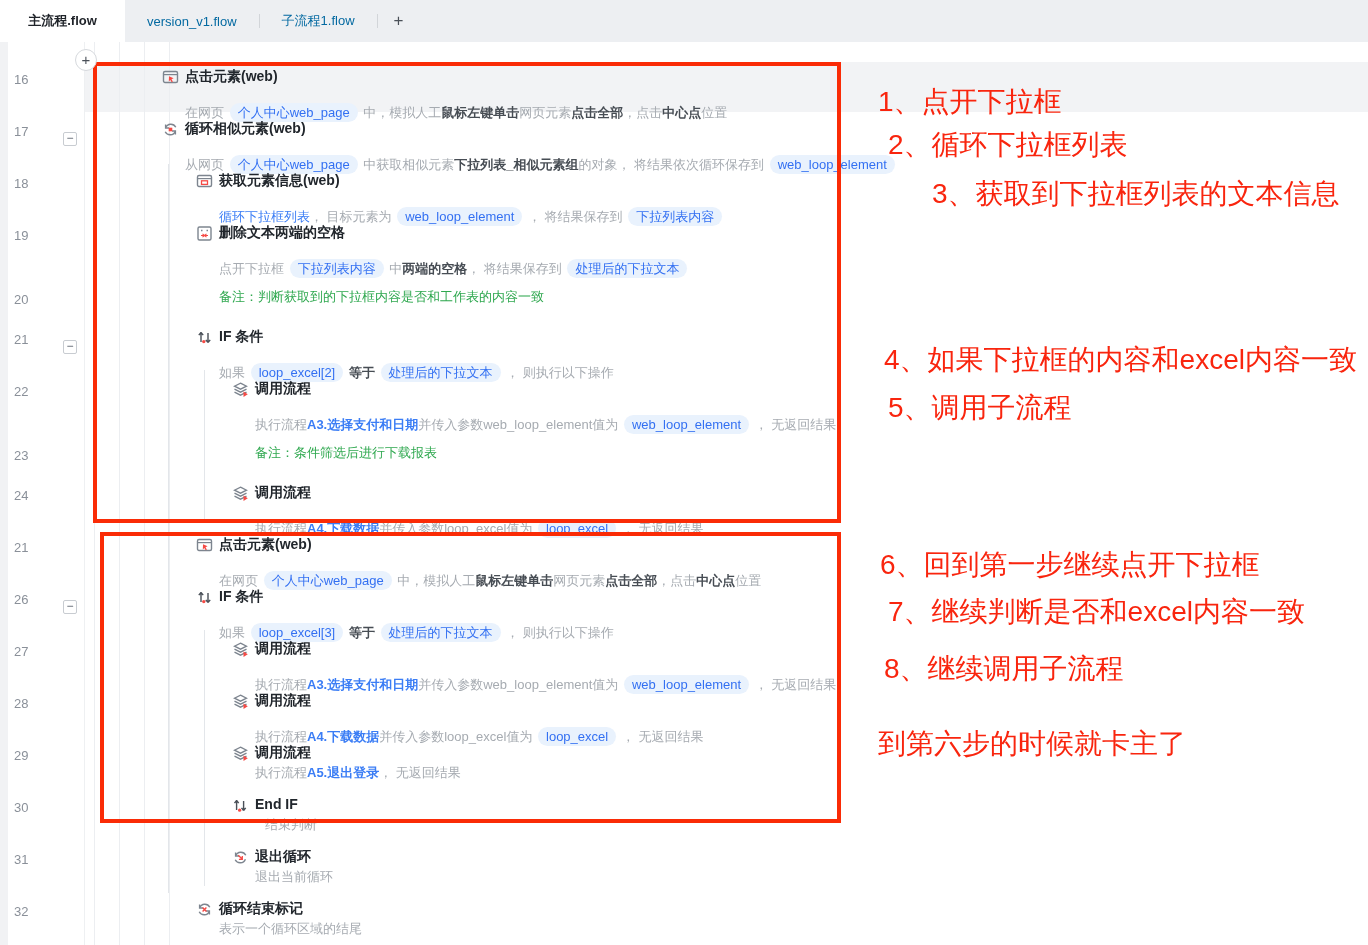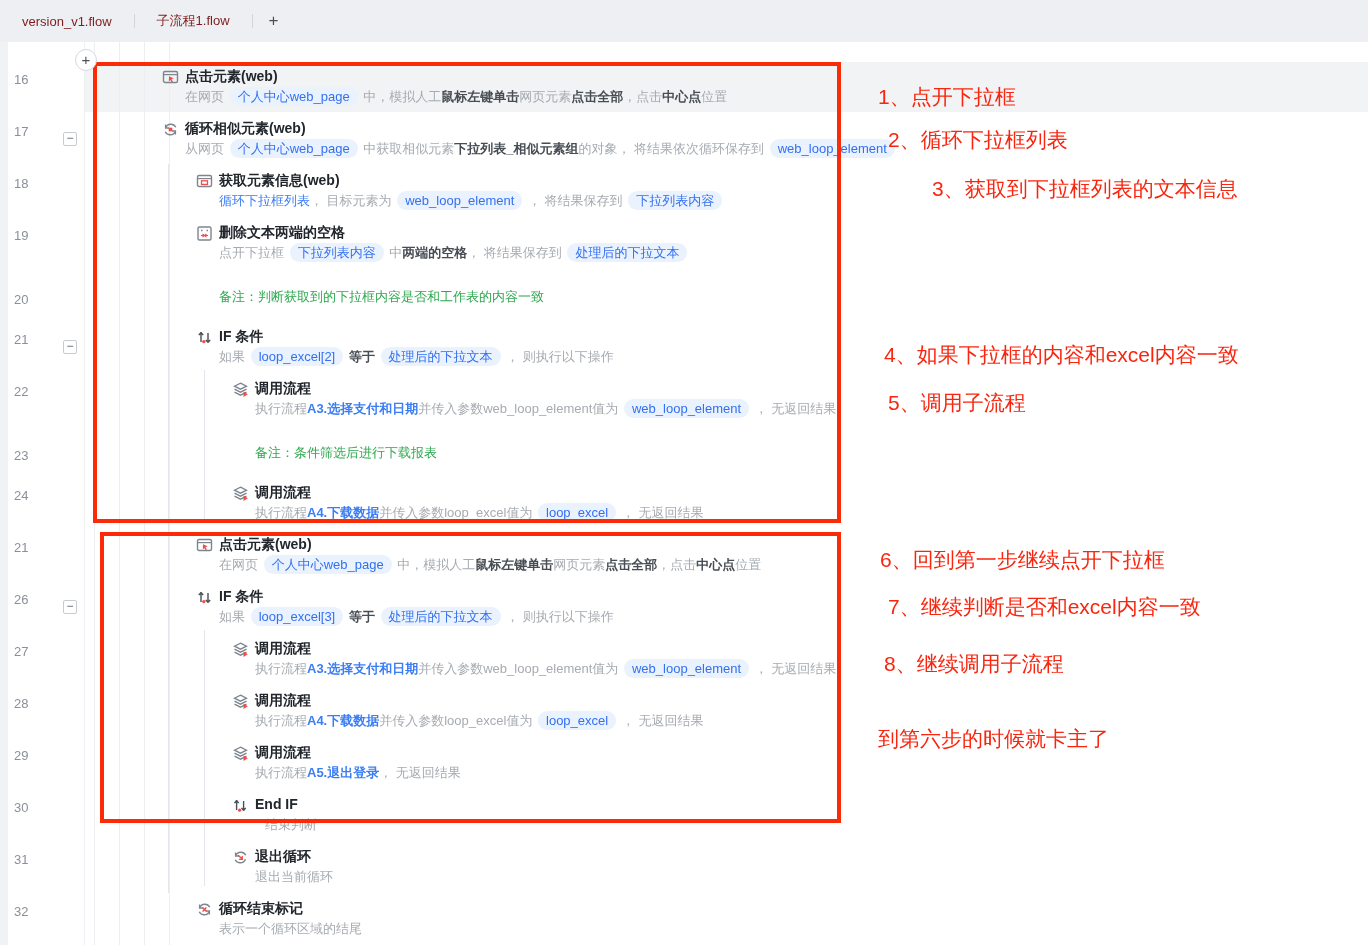--- a/index.html
+++ b/index.html
@@ -1,21 +1,21 @@
 <!DOCTYPE html>
 <html><head>
 <meta charset="utf-8">
 <style>
   * { margin:0; padding:0; box-sizing:border-box; }
   html,body { width:1368px; height:945px; overflow:hidden;
     font-family:"Liberation Sans","DejaVu Sans",sans-serif; background:#fff; }
   
   .tabbar { position:absolute; left:0; top:0; width:1368px; height:42px;
     background:#edeff2; display:flex; align-items:stretch; }
-  .tab { display:flex; align-items:center; font-size:13px; color:#7f1d1d;
+  .tab { display:flex; align-items:center; font-size:13px; color:#0369a1;
     padding:4px 22px; cursor:default; white-space:nowrap; }
   .tab.active { background:#ffffff; color:#1f2329; font-weight:bold; width:125px; justify-content:center; padding:0; }
   .tabsep { width:1px; height:14px; background:#d2d5d9; align-self:center; }
   .tabplus { display:flex; align-items:center; font-size:17px; color:#4a5058; padding:0 16px; }
   
   .leftstrip { position:absolute; left:0; top:42px; width:8px; height:903px; background:#f1f2f4; }
   .gutterline { position:absolute; left:84px; top:42px; width:1px; height:903px; background:#eef0f2; }
   .gridline { position:absolute; width:1px; background:#eceef1; }
   .connector { position:absolute; width:1px; background:#e3e6ea; }
   .hl { position:absolute; background:#f2f3f5; }
@@ -26,33 +26,34 @@
     line-height:11px; text-align:center; }
   .icon { position:absolute; width:17px; height:17px; }
   .icon svg { width:17px; height:17px; display:block; }
   .ttl { position:absolute; font-size:14px; font-weight:bold; color:#21262c; white-space:nowrap; }
   .sub { position:absolute; font-size:13px; color:#a6abb1; white-space:nowrap; line-height:20px; }
   .sg  { color:#a6abb1; }
   .sb  { color:#474d54; font-weight:bold; }
   .sl  { color:#3b7df5; }
   .slb { color:#3b7df5; font-weight:bold; }
   .pill { display:inline-block; background:#e9f2fd; color:#3370f2; border-radius:10px;
-    padding:0 8px; line-height:19px; font-size:13px; margin:0 2px; }
+    padding:0 8px; line-height:19px; font-size:13px; margin:16px 2px; }
   .remark { position:absolute; font-size:13px; color:#2fa84f; white-space:nowrap; }
   
   .redbox { position:absolute; border:4px solid #fa2b06; z-index:40; }
-  .ann { position:absolute; font-size:21px; color:#f9250e; white-space:nowrap; z-index:50; }
+  .ann { position:absolute; font-size:28px; color:#f9250e; white-space:nowrap; z-index:50; }
   .pluscircle { position:absolute; left:75px; top:49px; width:22px; height:22px; z-index:45;
     border-radius:50%; background:#fff; border:1px solid #d6d9dd; color:#4a5058;
     font-size:15px; line-height:20px; text-align:center; }
 </style>
 </head>
 <body>
 
 <div class="tabbar">
+  <div class="tab active">主流程.flow</div>
   <div class="tab">version_v1.flow</div>
   <div class="tabsep"></div>
   <div class="tab">子流程1.flow</div>
   <div class="tabsep"></div>
   <div class="tabplus">+</div>
 </div>
 
 <div class="leftstrip"></div>
 <div class="gutterline"></div>
 

